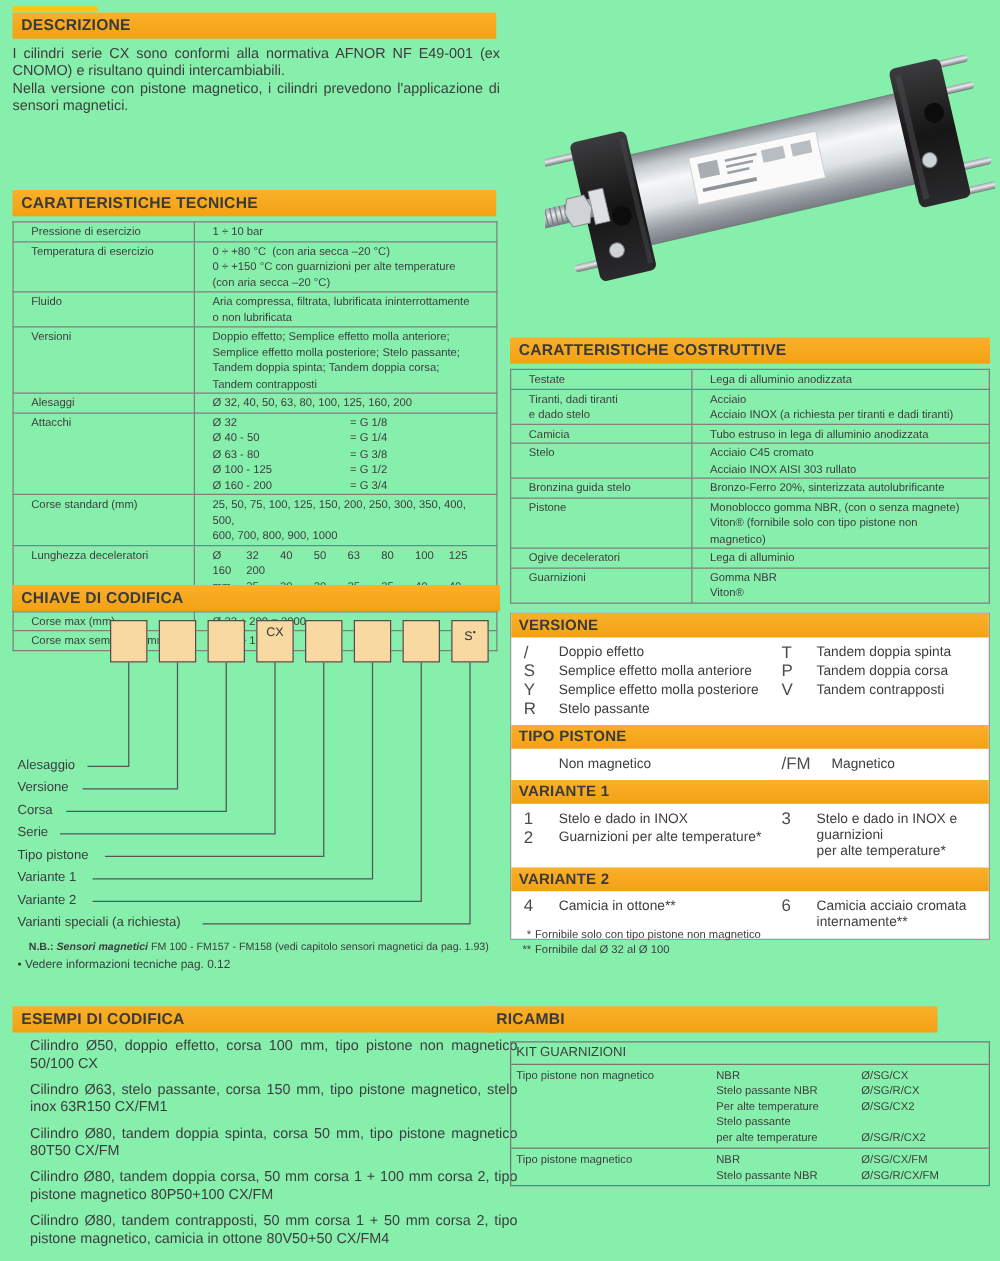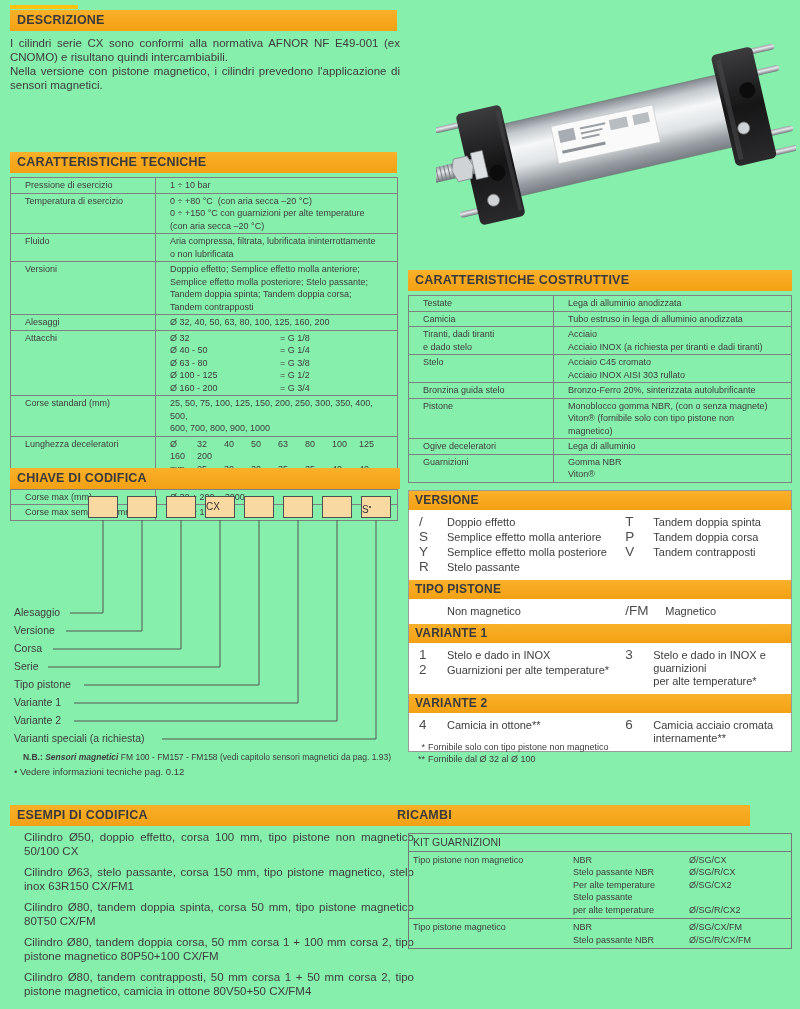--- a/index.html
+++ b/index.html
@@ -30,22 +30,22 @@
   #tech-table{left:10px;top:177px;width:388px;}
 
   #cylinder{position:absolute;left:436px;top:24px;width:360px;height:222px;}
 
   #bar-costr{left:408px;top:270px;width:384px;}
   #costr-table{left:408px;top:295px;width:384px;}
 
   #bar-chiave{left:10px;top:468px;width:390px;}
   #diagram{position:absolute;left:10px;top:492px;width:392px;height:300px;}
   #diagram-lines{position:absolute;left:0;top:0;width:392px;height:300px;}
-  .cbox{position:absolute;top:4px;width:30px;height:22px;box-sizing:border-box;
-        background:#f8d9a2;border:1px solid #4f4f4f;text-align:left;
+  .cbox{position:absolute;top:4px;width:30px;height:34px;box-sizing:border-box;
+        background:#f8d9a2;border:1px solid #4f4f4f;text-align:center;
         font-size:10px;line-height:20px;color:#333;}
   .cbox sup{font-size:7px;vertical-align:super;}
   .dlabel{position:absolute;left:4px;font-size:10.5px;color:#3d3d3d;white-space:nowrap;}
   #nb-note{position:absolute;left:4px;top:260px;width:386px;font-size:8.5px;color:#3d3d3d;text-align:center;}
   #nb-note .bi{font-style:italic;font-weight:bold;}
   #nb-note b{font-weight:bold;}
   #bullet-note{position:absolute;left:4px;top:274px;font-size:9.5px;color:#3d3d3d;}
 
   #codes{position:absolute;left:408px;top:490px;width:384px;box-sizing:border-box;
          border:1px solid #9a9a9a;background:#fff;}
@@ -212,28 +212,28 @@
   </svg>
 
   <div class="bar" id="bar-costr">CARATTERISTICHE COSTRUTTIVE</div>
   <table id="costr-table" class="spec">
     <tbody>
         <tr>
           <td class="lab pre">Testate</td>
           <td class="pre">Lega di alluminio anodizzata</td>
         </tr>
     <tr>
-          <td class="lab pre">Camicia</td>
-          <td class="pre">Tubo estruso in lega di alluminio anodizzata</td>
-        </tr>
-    <tr>
           <td class="lab pre">Tiranti, dadi tiranti
 e dado stelo</td>
           <td class="pre">Acciaio
 Acciaio INOX (a richiesta per tiranti e dadi tiranti)</td>
+        </tr>
+    <tr>
+          <td class="lab pre">Camicia</td>
+          <td class="pre">Tubo estruso in lega di alluminio anodizzata</td>
         </tr>
     <tr>
           <td class="lab pre">Stelo</td>
           <td class="pre">Acciaio C45 cromato
 Acciaio INOX AISI 303 rullato</td>
         </tr>
     <tr>
           <td class="lab pre">Bronzina guida stelo</td>
           <td class="pre">Bronzo-Ferro 20%, sinterizzata autolubrificante</td>
         </tr>

